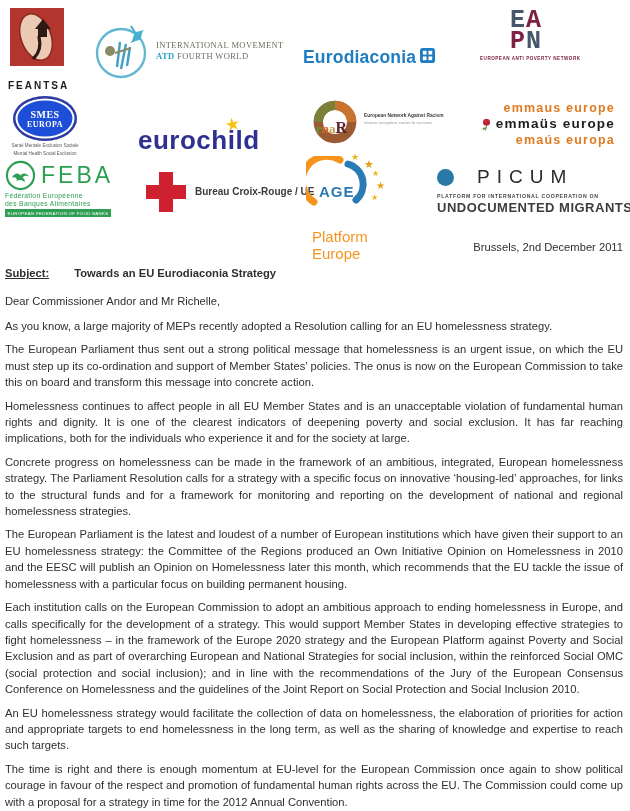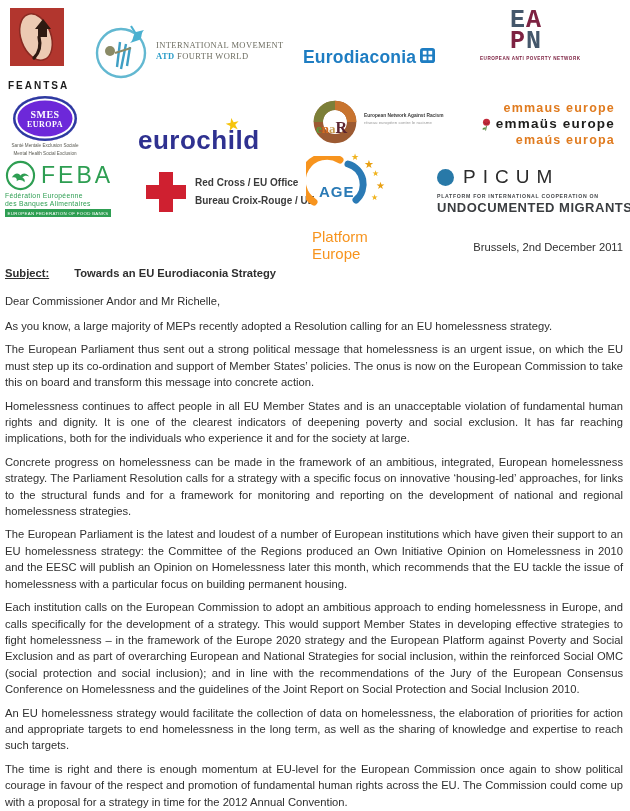--- a/index.html
+++ b/index.html
@@ -29,21 +29,21 @@
   
   .eapn { left:480px; top:10px; width:92px; text-align:center; }
   .eapn-mark { font-weight:bold; font-size:25px; line-height:21px; letter-spacing:1px;font-family:Liberation Mono, monospace; }
   .eapn-e, .eapn-n { color:#44576b; }
   .eapn-a, .eapn-p { color:#7d2242; }
   .eapn-caption { margin-top:4px; font-size:4.6px; font-weight:bold; color:#7d2242; letter-spacing:0.5px; white-space:nowrap; }
 
   
   .smes { left:10px; top:96px; width:70px; text-align:center; }
   .smes-oval {
-    width:64px; height:45px; margin:0 auto; background:#6d28d9; border-radius:50%;
+    width:64px; height:45px; margin:0 auto; background:#1d4ed8; border-radius:50%;
     box-shadow: inset 0 0 0 2.5px #2d3aa0, inset 0 0 0 4.5px #ffffff;
     display:flex; flex-direction:column; align-items:center; justify-content:center;
     font-family:"Liberation Serif", serif; color:#fff; font-weight:bold;
   }
   .smes-top { font-size:10px; letter-spacing:0.5px; }
   .smes-bottom { font-size:8px; letter-spacing:0.5px; }
   .smes-cap { font-size:4.6px; color:#5a5a52; margin-top:2px; line-height:6px; white-space:nowrap; }
 
   
   .eurochild { left:138px; top:125px; position:absolute; }
@@ -86,21 +86,21 @@
   .age-star { position:absolute; color:#f0b31e; }
   .age-s1 { left:45px; top:-4px; font-size:9px; }
   .age-s2 { left:58px; top:2px; font-size:11px; color:#e8a013; }
   .age-s3 { left:66px; top:13px; font-size:8px; }
   .age-s4 { left:70px; top:24px; font-size:10px; color:#e8a013; }
   .age-s5 { left:65px; top:37px; font-size:8px; }
   .age-caption { color:#f7941e; font-size:15px; margin-top:20px; margin-left:6px; }
 
   
   .picum { left:437px; top:166px; width:190px; }
-  .picum-row { display:flex; align-items:center; gap:9px; }
+  .picum-row { display:flex; align-items:center; gap:23px; }
   .picum-dot { width:17px; height:17px; border-radius:50%; background:#2879a8; }
   .picum-name { font-size:19px; letter-spacing:7px; color:#2b2b2b; font-weight:500; }
   .picum-cap1 { font-size:5.2px; font-weight:bold; color:#44474a; letter-spacing:0.7px; margin-top:5px; white-space:nowrap; }
   .picum-cap2 { font-size:13px; font-weight:bold; color:#3a3d40; letter-spacing:0.5px; margin-top:1px; white-space:nowrap; }
 
   
   .letter-body { padding:0 7px 0 5px; }
   .dateline { text-align:right; font-size:11.2px; line-height:16px; margin-top:5px; margin-bottom:10px; color:#2f2f2f; }
   .subject-row { font-size:11.2px; line-height:16px; margin-bottom:12px; }
   .subject-label { font-weight:bold; text-decoration:underline; }
@@ -213,21 +213,20 @@
         <span class="feba-name">FEBA</span>
       </div>
       <div class="feba-cap">Fédération  Européenne</div>
       <div class="feba-cap">des  Banques  Alimentaires</div>
       <div class="feba-bar">EUROPEAN FEDERATION OF FOOD BANKS</div>
     </div>
 
     <div class="logo redcross">
       <div class="cross"></div>
       <div class="redcross-text">
-        <div>Red Cross / EU Office</div>
         <div>Bureau Croix-Rouge / UE</div>
       </div>
     </div>
 
     <div class="logo age">
       <div class="age-arcs">
         <svg width="80" height="52" viewBox="0 0 80 52">
           <path d="M8 46 A24 24 0 0 1 34 4" fill="none" stroke="#f7941e" stroke-width="7" stroke-linecap="round"></path>
           <path d="M42 8 A21 21 0 0 1 50 44" fill="none" stroke="#2a7ab5" stroke-width="7" stroke-linecap="round"></path>
         </svg>

